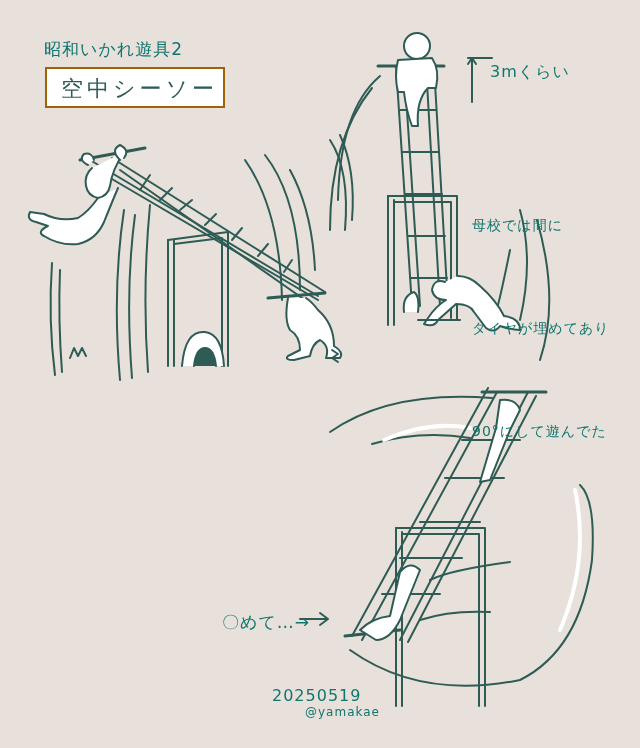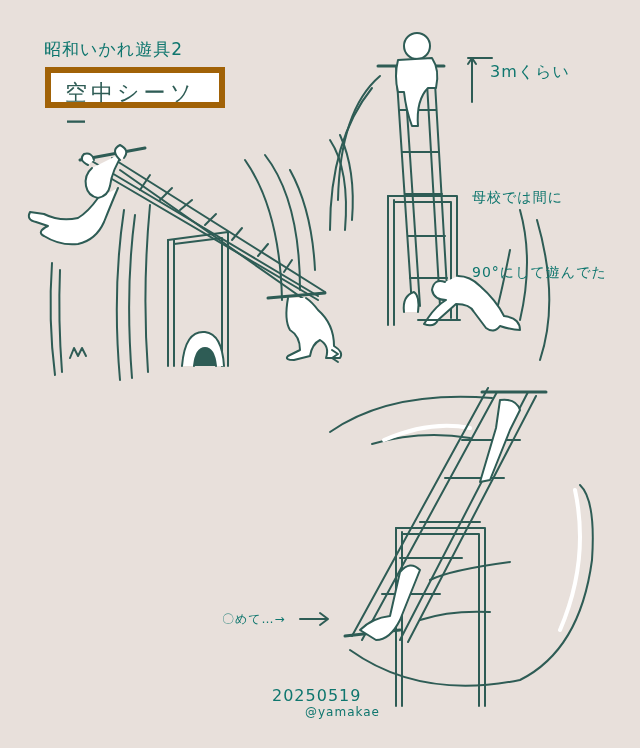--- a/index.html
+++ b/index.html
@@ -11,31 +11,31 @@
     position: relative;
   }
   .canvas { position: absolute; left: 0; top: 0; width: 640px; height: 748px; }
   .txt {
     position: absolute; color: #0f766e; white-space: nowrap;
     font-family: "DejaVu Sans", sans-serif; letter-spacing: 1px;
   }
   .subtitle { left: 44px; top: 38px; font-size: 17px; }
   .title-box {
     position: absolute; left: 45px; top: 67px; width: 180px; height: 41px;
-    background: #ffffff; border: 6px solid #a16207; box-sizing: border-box;
+    background: #ffffff; border: 2px solid #a16207; box-sizing: border-box;
   }
   .title-box span {
     position: absolute; left: 14px; top: 5px; font-size: 22px; letter-spacing: 4px;
   }
   .height-label { left: 490px; top: 62px; font-size: 16px; }
   .note { left: 472px; top: 135px; font-size: 14px; line-height: 25px; white-space: pre; }
-  .note div { white-space: nowrap; }
+  .note div { white-space: nowrap; margin-top: 28px; }
   .caption { left: 40px; top: 506px; font-size: 22px; line-height: 44px; letter-spacing: 3px; }
   .caption div { white-space: nowrap; }
-  .look { left: 222px; top: 611px; font-size: 12px; }
+  .look { left: 222px; top: 611px; font-size: 17px; }
   .date { left: 272px; top: 686px; font-size: 16px; }
   .handle { left: 305px; top: 705px; font-size: 12px; }
 </style>
 </head>
 <body>
 
 <svg class="canvas" viewBox="0 0 640 748" xmlns="http://www.w3.org/2000/svg">
   <g fill="none" stroke="#2e5c55" stroke-width="2" stroke-linecap="round" stroke-linejoin="round">
 
     <g>
@@ -156,20 +156,21 @@
 
 <div class="txt subtitle">昭和いかれ遊具2</div>
 <div class="title-box">
   <span>空中シーソー</span>
 </div>
 
 <div class="txt height-label">3mくらい</div>
 
 <div class="txt note">
   <div>母校では間に</div>
+  <div>タイヤが埋めてあり</div>
   <div>90°にして遊んでた</div>
 </div>
 
 <div class="txt caption">
 </div>
 
 <div class="txt look">〇めて…→</div>
 <div class="txt date">20250519</div>
 <div class="txt handle">@yamakae</div>
 

